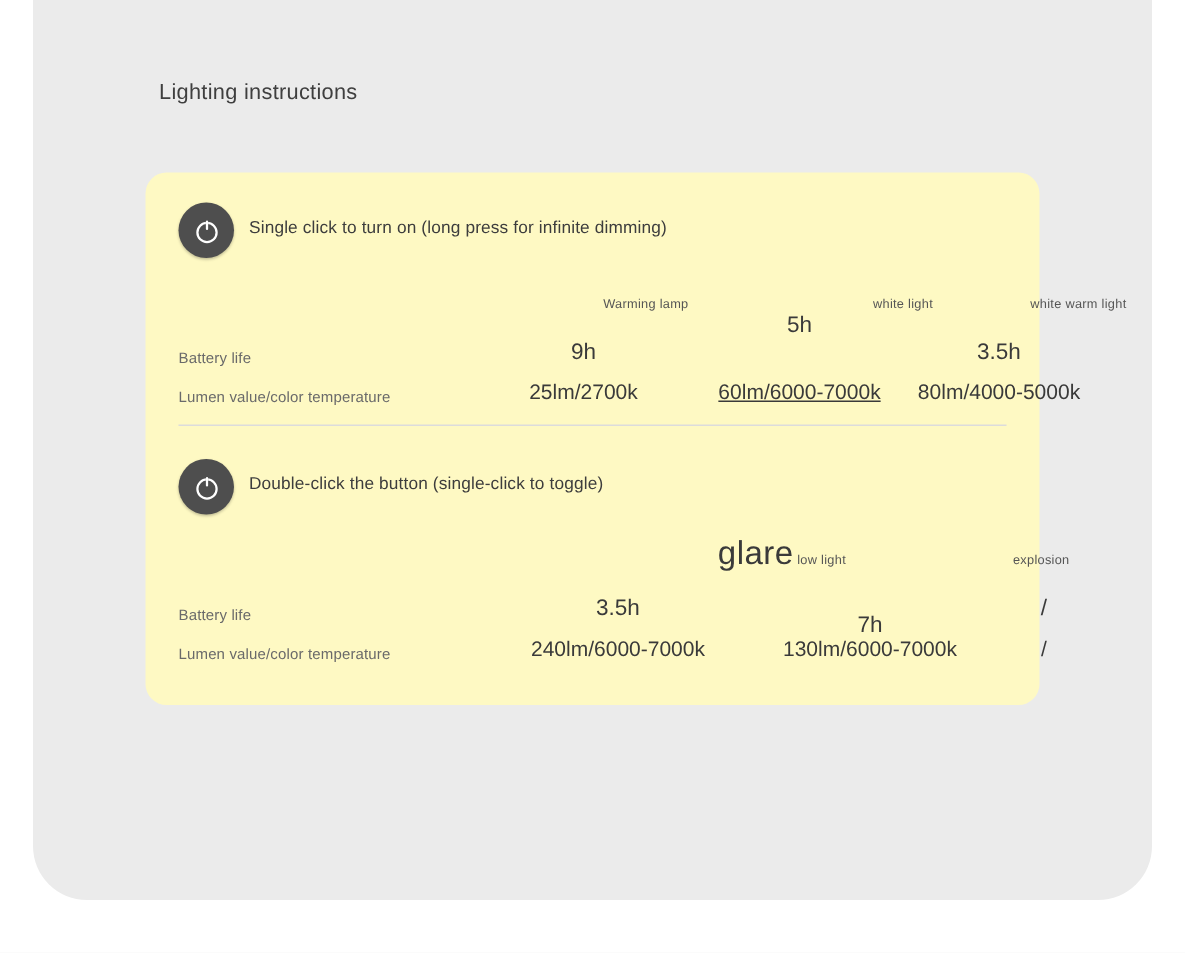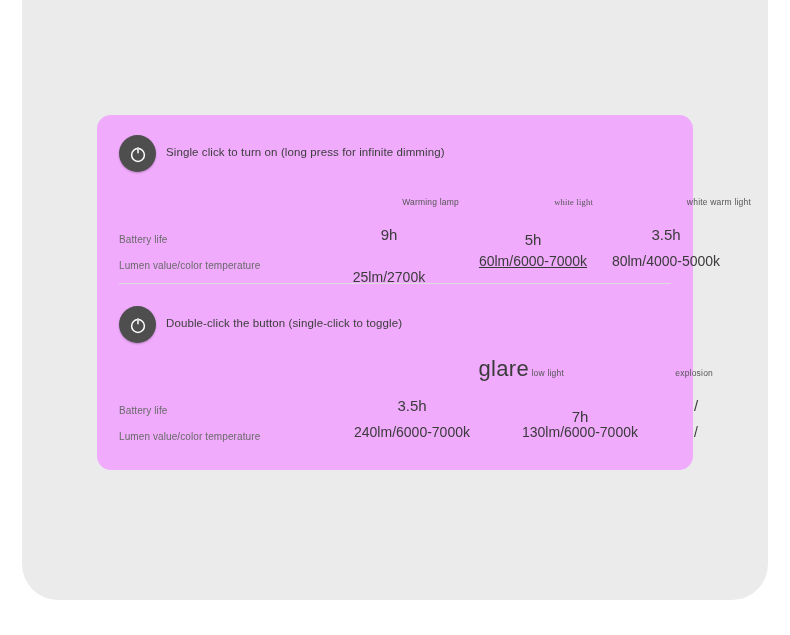--- a/index.html
+++ b/index.html
@@ -36,21 +36,21 @@
     font-size: 14.5px;
     color: #3f3f3f;
     letter-spacing: 0.2px;
   }
   .card {
     position: absolute;
     left: 97px;
     top: 115px;
     width: 596px;
     height: 355px;
-    background: #f0abfc;
+    background: #fef9c3;
     border-radius: 14px;
   }
 
   
   .section {
     position: absolute;
     left: 0;
     width: 596px;
   }
   .sec1 { top: 20px; }
@@ -139,49 +139,50 @@
     letter-spacing: 0.1px;
   }
 </style>
 </head>
 <body>
 
 <div class="page">
 
   <div class="bg-panel"></div>
 
+  <div class="title">Lighting instructions</div>
 
   <div class="card">
 
     <div class="section sec1">
       <div class="hdr">
         <div class="power-btn">
           <svg width="20" height="20" viewBox="0 0 20 20" aria-hidden="true">
             <circle cx="10" cy="11" r="6.4" fill="none" stroke="#ffffff" stroke-width="1.5"></circle>
             <rect x="9.25" y="2.6" width="1.5" height="7.2" rx="0.75" fill="#4e4e4e"></rect>
             <rect x="9.25" y="3.0" width="1.5" height="6.4" rx="0.75" fill="#ffffff"></rect>
           </svg>
         </div>
         <div class="hdr-text">Single click to turn on (long press for infinite dimming)</div>
       </div>
 
       <div class="cols">
 
         <div class="col-label" style="left:222px; top:62px; width:140px;">Warming lamp</div>
-        <div class="col-label" style="left:356px; top:62px; width:140px;font-family:Liberation Serif, serif;">white light</div>
+        <div class="col-label" style="left:385px; top:62px; width:140px;">white light</div>
         <div class="col-label" style="left:484px; top:62px; width:170px;">white warm light</div>
 
         <div class="row-label" style="top:99px;">Battery life</div>
         <div class="row-label" style="top:125px;">Lumen value/color temperature</div>
 
         <div class="cell life" style="left:152px; top:91px; width:280px;">9h</div>
-        <div class="cell life" style="left:296px; top:96px; width:280px;">5h</div>
+        <div class="cell life" style="left:296px; top:73px; width:280px;">5h</div>
         <div class="cell life" style="left:416px; top:91px; width:306px;">3.5h</div>
 
-        <div class="cell lumen" style="left:152px; top:118px; width:280px;margin-top:16px;">25lm/2700k</div>
+        <div class="cell lumen" style="left:152px; top:118px; width:280px;">25lm/2700k</div>
         <div class="cell lumen" style="left:296px; top:118px; width:280px;text-decoration:underline;">60lm/6000-7000k</div>
         <div class="cell lumen" style="left:416px; top:118px; width:306px;">80lm/4000-5000k</div>
       </div>
     </div>
 
     <div class="divider"></div>
 
     <div class="section sec2">
       <div class="hdr">
         <div class="power-btn">

